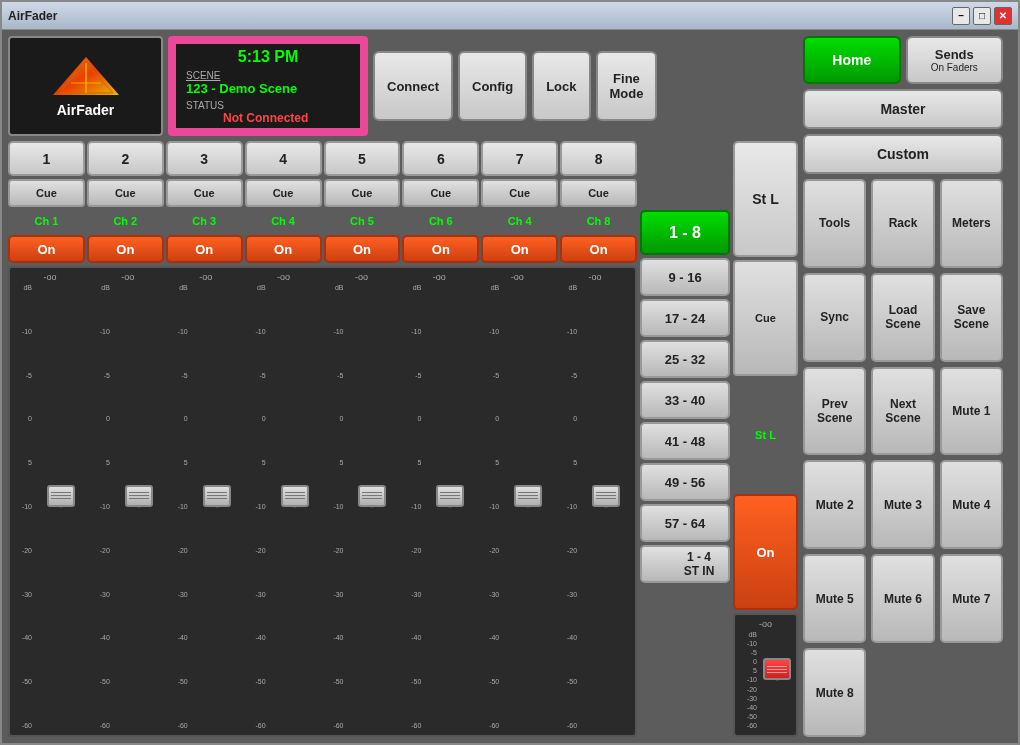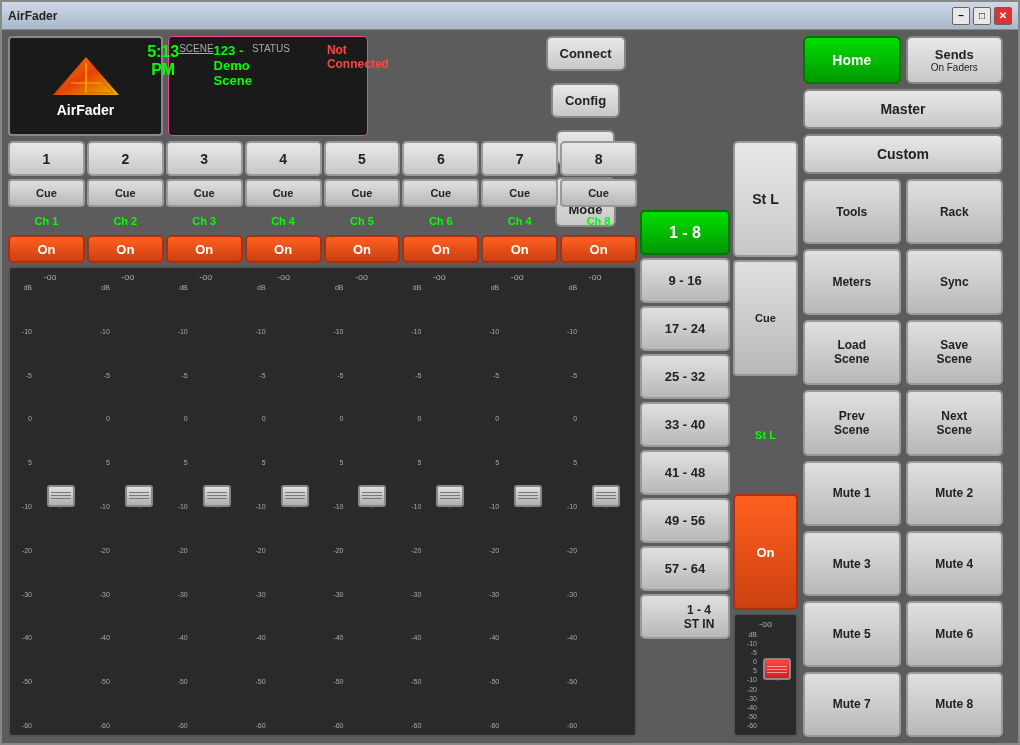--- a/index.html
+++ b/index.html
@@ -91,25 +91,25 @@
     .logo-text {
       color: #fff;
       font-size: 14px;
       font-weight: bold;
       margin-top: 2px;
     }
 
     .scene-section {
       width: 200px;
       background: #1a1a1a;
-      border: 1px solid #ec4899;
+      border: 8px solid #ec4899;
       border-radius: 4px;
       padding: 6px 10px;
       display: flex;
-      flex-direction: row;
+      flex-direction: column;
       justify-content: center;
     }
     .time-display {
       color: #00ff00;
       font-size: 16px;
       font-weight: bold;
       text-align: center;
       margin-bottom: 4px;
     }
     .scene-label {
@@ -129,23 +129,23 @@
     }
     .status-value {
       color: #ff4444;
       font-size: 12px;
       font-weight: bold;
       margin-left: 37px;
     }
 
     .top-buttons {
       display: flex;
-      flex-direction: column;
-      align-items: center;
-      gap: 12px;
+      flex-direction: row;
+      align-items: center;
+      gap: 5px;
       flex: 1;
     }
     .top-btn {
       background: linear-gradient(to bottom, #e8e8e8, #c8c8c8);
       border: 2px solid #888;
       border-radius: 6px;
       padding: 8px 12px;
       font-size: 13px;
       font-weight: bold;
       color: #222;
@@ -315,21 +315,21 @@
       background: linear-gradient(to bottom, #e0e0e0, #b8b8b8);
       border: 2px solid #999;
       border-radius: 5px;
       font-size: 13px;
       font-weight: bold;
       color: #222;
       display: flex;
       align-items: center;
       justify-content: center;
       cursor: pointer;
-      height: 45px;
+      height: 38px;
       text-align: center;
     }
     .bank-btn.active {
       background: linear-gradient(to bottom, #00dd00, #009900);
       border-color: #007700;
       color: #fff;
     }
 
     
     .right-panel {
@@ -380,21 +380,21 @@
       font-weight: bold;
       color: #222;
       display: flex;
       align-items: center;
       justify-content: center;
       cursor: pointer;
     }
 
     .right-grid {
       display: grid;
-      grid-template-columns: 1fr 1fr;
+      grid-template-columns: 1fr 1fr 1fr;
       gap: 5px;
       flex: 1;
     }
     .grid-btn {
       background: linear-gradient(to bottom, #e0e0e0, #b8b8b8);
       border: 2px solid #999;
       border-radius: 5px;
       font-size: 12px;
       font-weight: bold;
       color: #222;

